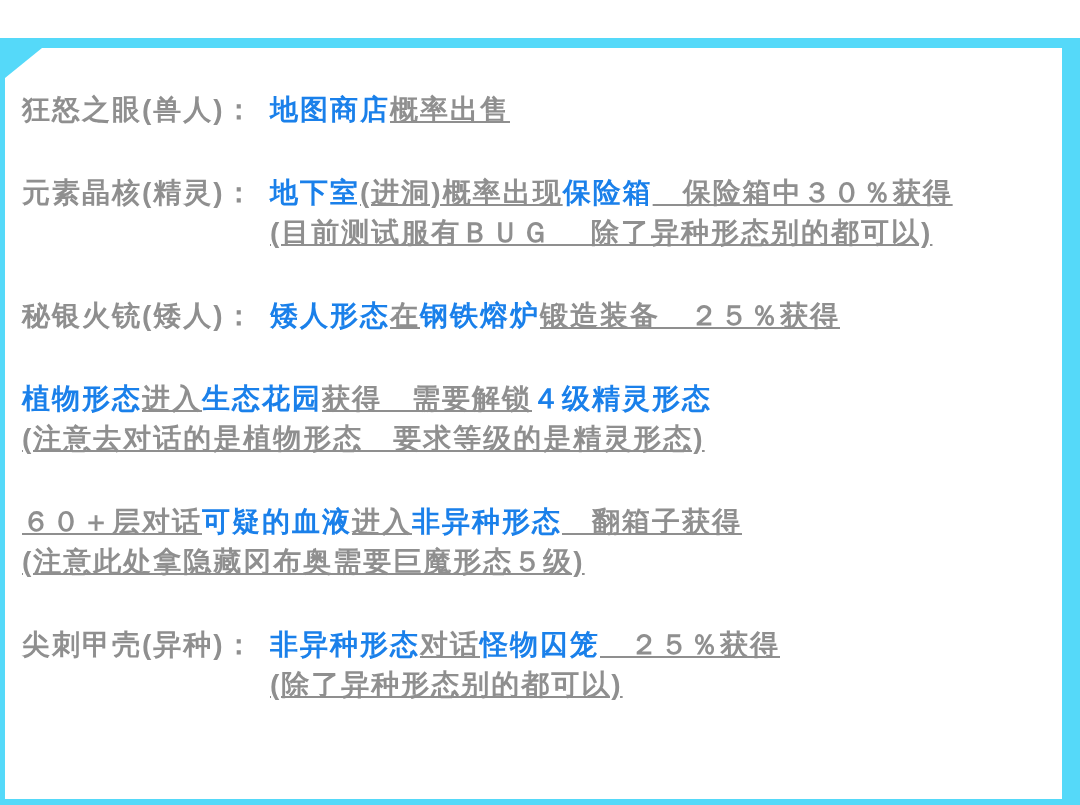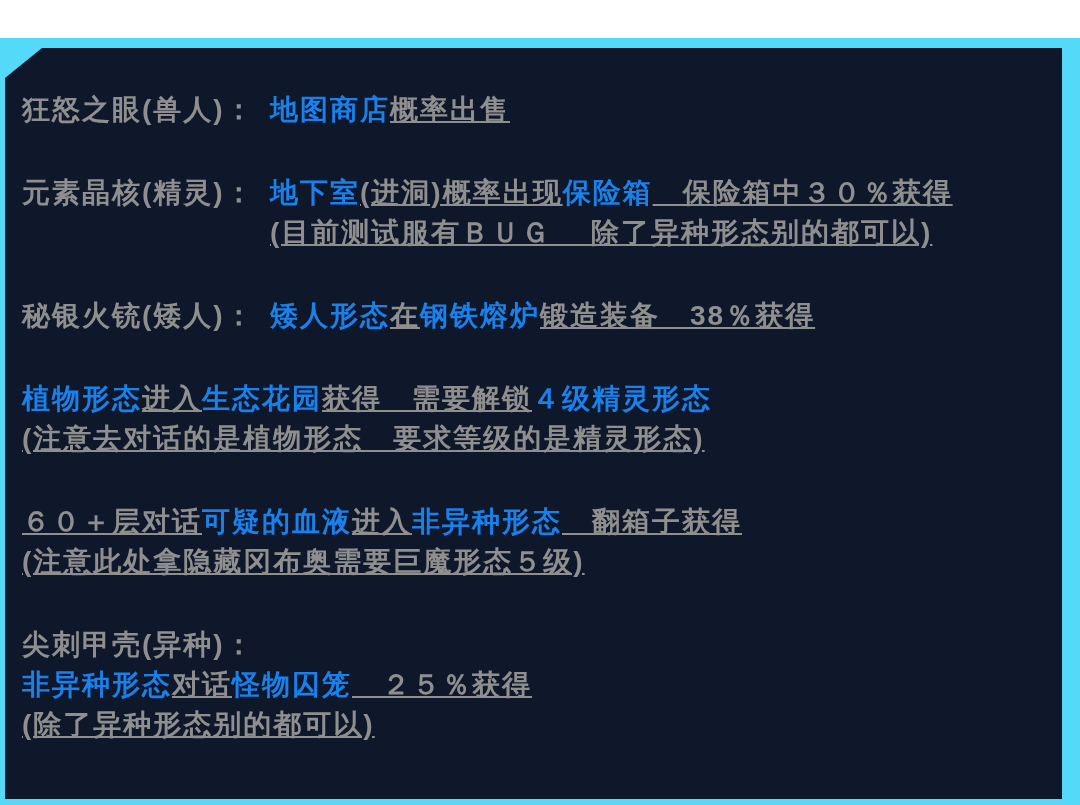--- a/index.html
+++ b/index.html
@@ -26,39 +26,38 @@
     bottom: 0;
     background: #55d9f9;
   }
   
   .panel {
     position: absolute;
     left: 5px;
     top: 10px;
     right: 18px;
     bottom: 6px;
-    background: #0f172a;
+    background: #ffffff;
     -webkit-clip-path: polygon(37px 0, 100% 0, 100% 100%, 0 100%, 0 30px);
     clip-path: polygon(37px 0, 100% 0, 100% 100%, 0 100%, 0 30px);
   }
   .guide {
     padding: 42px 8px 0 17px;
   }
   .entry {
     display: flex;
     align-items: flex-start;
     margin-bottom: 43px;
     font-size: 28px;
     font-weight: bold;
     line-height: 40px;
     letter-spacing: 2px;
   }
   .entry:last-child {
     margin-bottom: 0;
-    flex-direction: column;
   }
   .entry-label {
     flex: 0 0 auto;
     width: 248px;
     color: #8f8f8f;
     white-space: nowrap;
   }
   .entry-lines {
     flex: 1 1 auto;
     min-width: 0;
@@ -88,21 +87,21 @@
     <span class="entry-label">元素晶核(精灵)：</span>
     <div class="entry-lines">
               <div class="line"><span class="seg-blue">地下室</span><span class="seg-gray">(进洞)概率出现</span><span class="seg-blue">保险箱</span><span class="seg-gray">　保险箱中３０％获得</span></div>
               <div class="line"><span class="seg-gray">(目前测试服有ＢＵＧ　 除了异种形态别的都可以)</span></div>
             </div>
   </div>
 
   <div class="entry">
     <span class="entry-label">秘银火铳(矮人)：</span>
     <div class="entry-lines">
-              <div class="line"><span class="seg-blue">矮人形态</span><span class="seg-gray">在</span><span class="seg-blue">钢铁熔炉</span><span class="seg-gray">锻造装备　38％获得</span></div>
+              <div class="line"><span class="seg-blue">矮人形态</span><span class="seg-gray">在</span><span class="seg-blue">钢铁熔炉</span><span class="seg-gray">锻造装备　２５％获得</span></div>
             </div>
   </div>
 
   <div class="entry">
     <div class="entry-lines">
               <div class="line"><span class="seg-blue">植物形态</span><span class="seg-gray">进入</span><span class="seg-blue">生态花园</span><span class="seg-gray">获得　需要解锁</span><span class="seg-blue">４级精灵形态</span></div>
               <div class="line"><span class="seg-gray">(注意去对话的是植物形态　要求等级的是精灵形态)</span></div>
             </div>
   </div>
 

